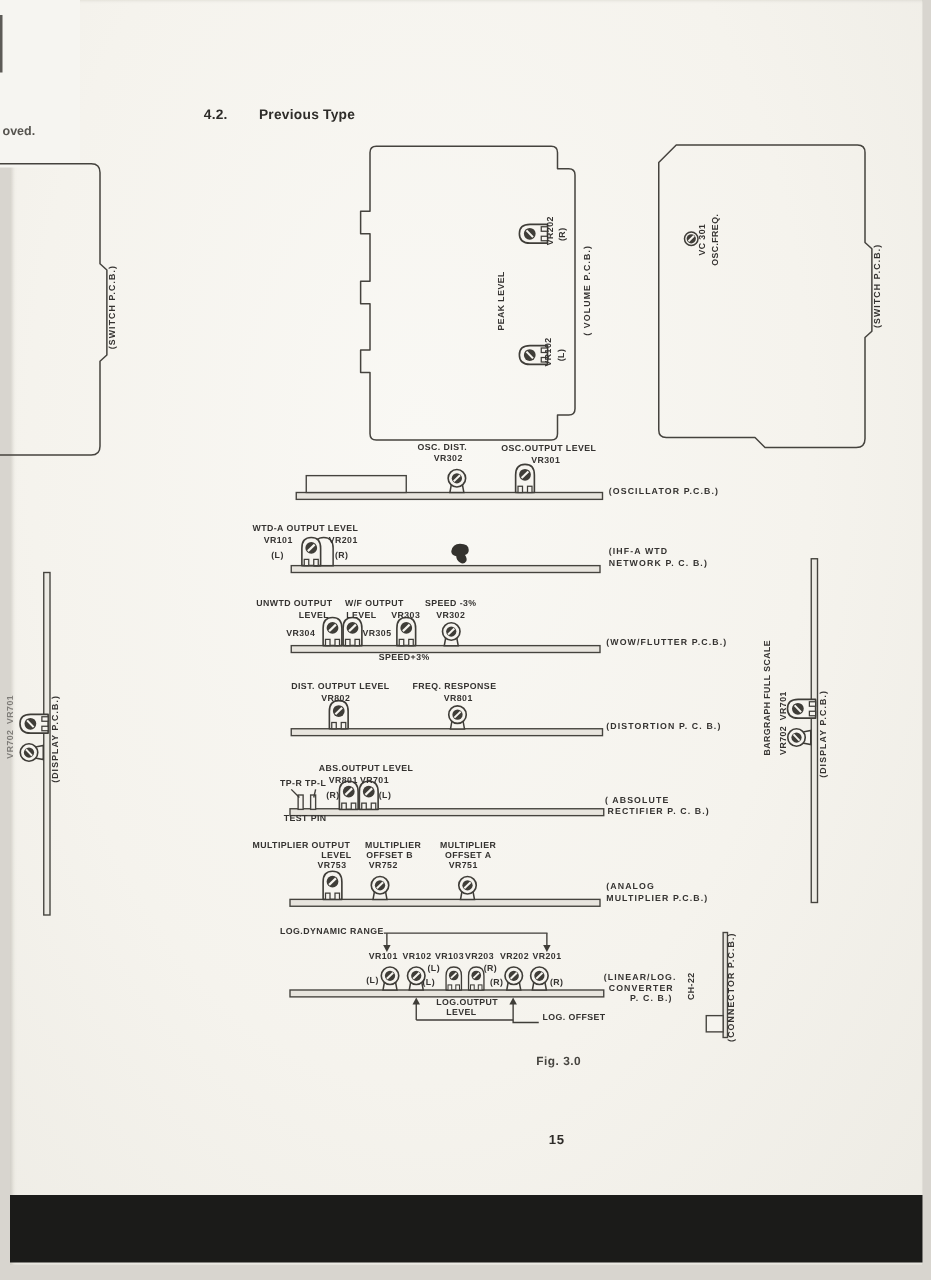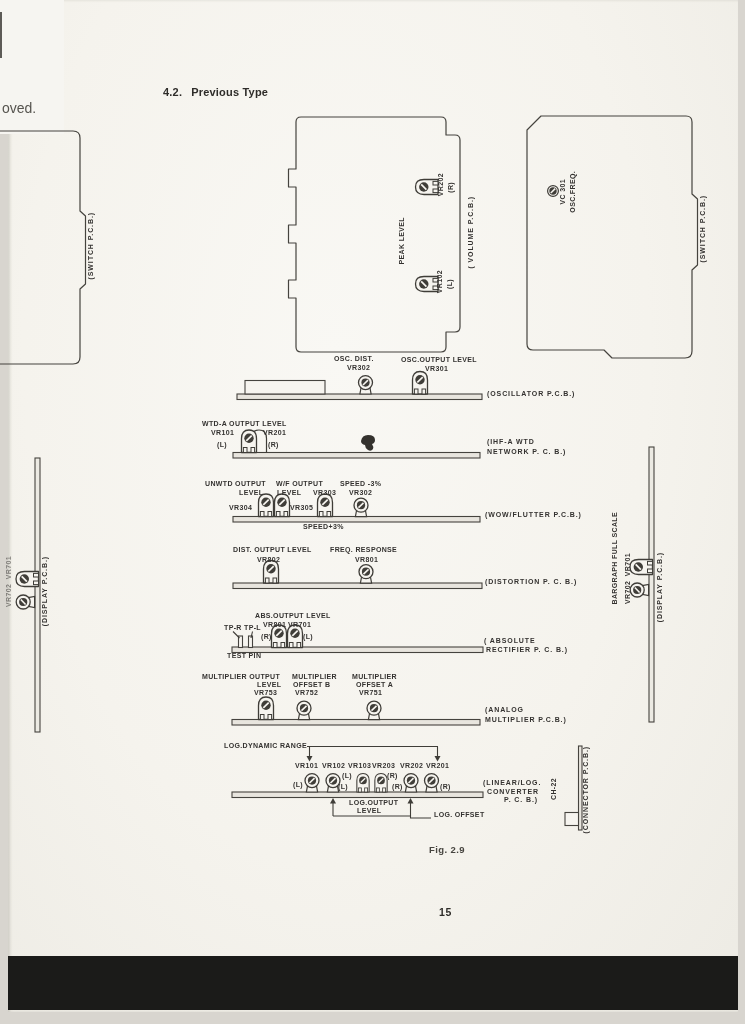--- a/index.html
+++ b/index.html
@@ -11,24 +11,24 @@
            box-shadow: inset 2px 0 3px rgba(120,115,105,.25); }
   #prev-page { position:absolute; left:0; top:0; width:64px; height:134px; background:#f6f5f1; }
   #edge-line { position:absolute; left:0; top:12px; width:2px; height:46px; background:#5d5b57; }
   #black-bar { position:absolute; left:8px; top:956px; width:730px; height:54px; background:#1b1b19; }
   .lbl { position:absolute; font-weight:bold; font-size:7px; line-height:8px;
          letter-spacing:.35px; color:#343230; white-space:pre; }
   .wide { letter-spacing:.9px; }
   .vlbl { writing-mode:vertical-rl; transform:rotate(180deg); }
   .faint { opacity:.55; }
   #header { position:absolute; left:163px; top:86px; font-weight:bold; font-size:11px;
-            color:#2e2c29; letter-spacing:.2px; display:flex; gap:9px; }
+            color:#2e2c29; letter-spacing:.2px; display:flex; gap:25px; }
   .fig  { position:absolute; left:429px; top:844px; font-weight:bold; font-size:9.5px; color:#46443f; letter-spacing:.4px; }
   .pnum { position:absolute; left:439px; top:906px; font-weight:bold; font-size:10.5px; color:#2e2c29; letter-spacing:.6px; }
-  .frag { position:absolute; left:2px; top:100px; font-weight:normal; font-size:14px; color:#56544f; }
+  .frag { position:absolute; left:2px; top:100px; font-weight:bold; font-size:10px; color:#56544f; }
   svg.overlay { position:absolute; left:0; top:0; }
 </style>
 </head>
 <body>
 
 <div id="scan">
   <div id="paper"></div>
   <div id="prev-page"></div>
   <span class="frag">oved.</span>
   <div id="edge-line"></div>
@@ -226,16 +226,16 @@
   <span class="lbl" style="left:387px;top:772px">(R)</span>
   <span class="lbl" style="left:392px;top:783px">(R)</span>
   <span class="lbl" style="left:440px;top:783px">(R)</span>
   <span class="lbl" style="left:349px;top:799px">LOG.OUTPUT</span>
   <span class="lbl" style="left:357px;top:807px">LEVEL</span>
   <span class="lbl" style="left:434px;top:811px">LOG. OFFSET</span>
   <span class="lbl wide" style="left:483px;top:779px">(LINEAR/LOG.</span>
   <span class="lbl wide" style="left:487px;top:788px">CONVERTER</span>
   <span class="lbl wide" style="left:504px;top:796px">P. C. B.)</span>
 
-  <span class="fig">Fig. 2.9</span>
+  <span class="fig">Fig. 3.0</span>
   <span class="pnum">15</span>
   <div id="black-bar"></div>
 </div>
 
 </body></html>

